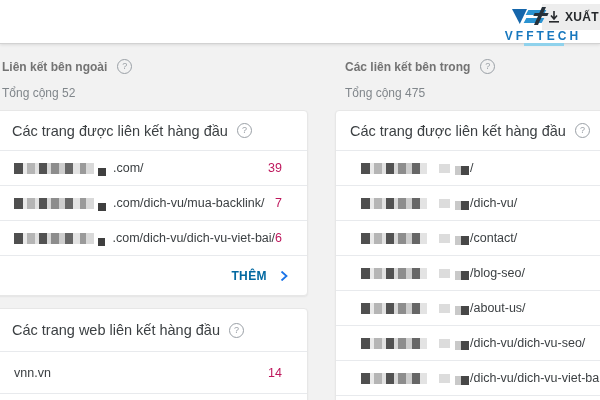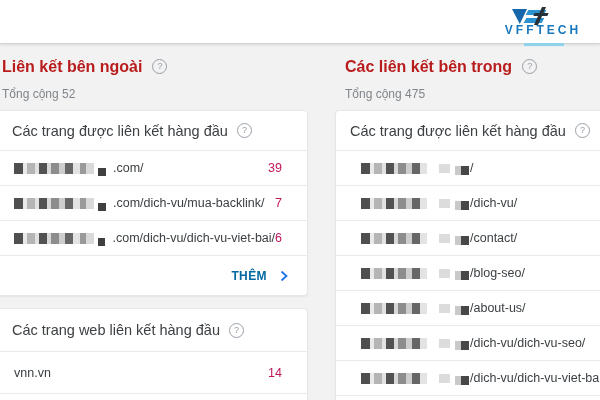--- a/index.html
+++ b/index.html
@@ -23,26 +23,26 @@
   .export-btn .dl-icon{width:12px;height:12px;display:block;}
   .export-label{font-size:12px;font-weight:bold;color:#26292c;letter-spacing:.3px;white-space:nowrap;}
   
   .logo{position:absolute;right:22px;top:5px;width:66px;height:40px;pointer-events:none;}
   .logo .g1{position:absolute;left:0;top:4px;width:15px;height:15px;background:#1566ab;
     clip-path:polygon(0 0,100% 0,52% 100%);}
   .logo .g2{position:absolute;left:15px;top:5px;width:18px;height:5px;background:#2b93d1;transform:skewX(-28deg);}
   .logo .g3{position:absolute;left:13px;top:13px;width:18px;height:5px;background:#2b93d1;transform:skewX(-28deg);}
   .logo .g4{position:absolute;left:26px;top:2px;width:4px;height:18px;background:#27313a;transform:skewX(-24deg);}
   .logo .g5{position:absolute;left:22px;top:8px;width:14px;height:3px;background:#27313a;transform:skewX(-24deg);}
-  .logo-name{position:absolute;left:-24px;top:18px;width:110px;text-align:center;
+  .logo-name{position:absolute;left:-24px;top:24px;width:110px;text-align:center;
     font-size:12px;font-weight:bold;color:#1878be;letter-spacing:3px;}
   .logo-tag{position:absolute;left:12px;top:38px;width:40px;height:3px;background:#8fd2ec;}
   
   .col-header{position:absolute;top:57px;}
-  .col-header .h-title{font-size:16px;font-weight:bold;color:#b91c1c;display:inline-block;vertical-align:middle;}
+  .col-header .h-title{font-size:12px;font-weight:bold;color:#737373;display:inline-block;vertical-align:middle;}
   .col-header .h-sub{font-size:12px;color:#80868b;margin-top:11px;}
   .help-icon{
     display:inline-block;width:13px;height:13px;border:1px solid #9aa0a6;border-radius:50%;
     color:#9aa0a6;font-size:9px;line-height:13px;text-align:center;vertical-align:middle;
     margin-left:10px;font-weight:normal;
   }
   
   .card{
     position:absolute;background:#fff;border:1px solid #e7e7e7;border-radius:4px;
     box-shadow:0 1px 2px rgba(0,0,0,.06);box-sizing:border-box;
@@ -80,20 +80,27 @@
     display:inline-block;width:14px;height:9px;vertical-align:-1px;transform:translateY(2px);
     background:linear-gradient(90deg,#c9c9c9 0 6px,#474747 6px 14px);margin-right:1px;
   }
   .w66{width:66px;} .w80{width:80px;}
   .path-text{white-space:nowrap;}
 </style>
 </head>
 <body>
 
 <div class="topbar">
+  <div class="export-btn">
+    <svg class="dl-icon" viewBox="0 0 12 12">
+      <path d="M6 0 v7 M3 4.5 L6 8 L9 4.5" stroke="#26292c" stroke-width="1.6" fill="none"></path>
+      <rect x="1" y="10" width="10" height="1.6" fill="#26292c"></rect>
+    </svg>
+    <span class="export-label">XUẤT</span>
+  </div>
   <div class="logo">
     <span class="g1"></span>
     <span class="g2"></span>
     <span class="g3"></span>
     <span class="g4"></span>
     <span class="g5"></span>
     <div class="logo-name">VFFTECH</div>
     <div class="logo-tag"></div>
   </div>
 </div>

